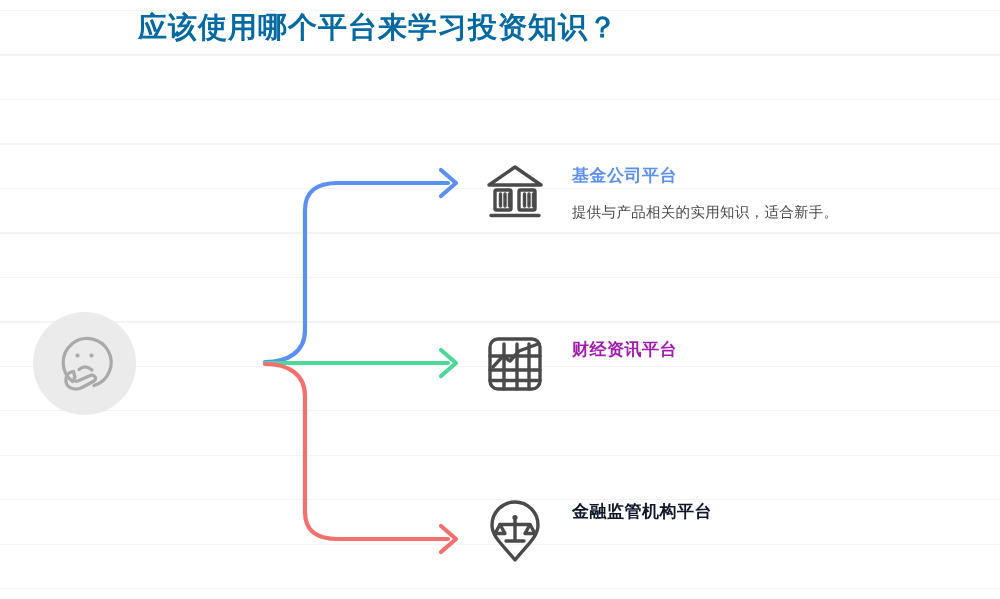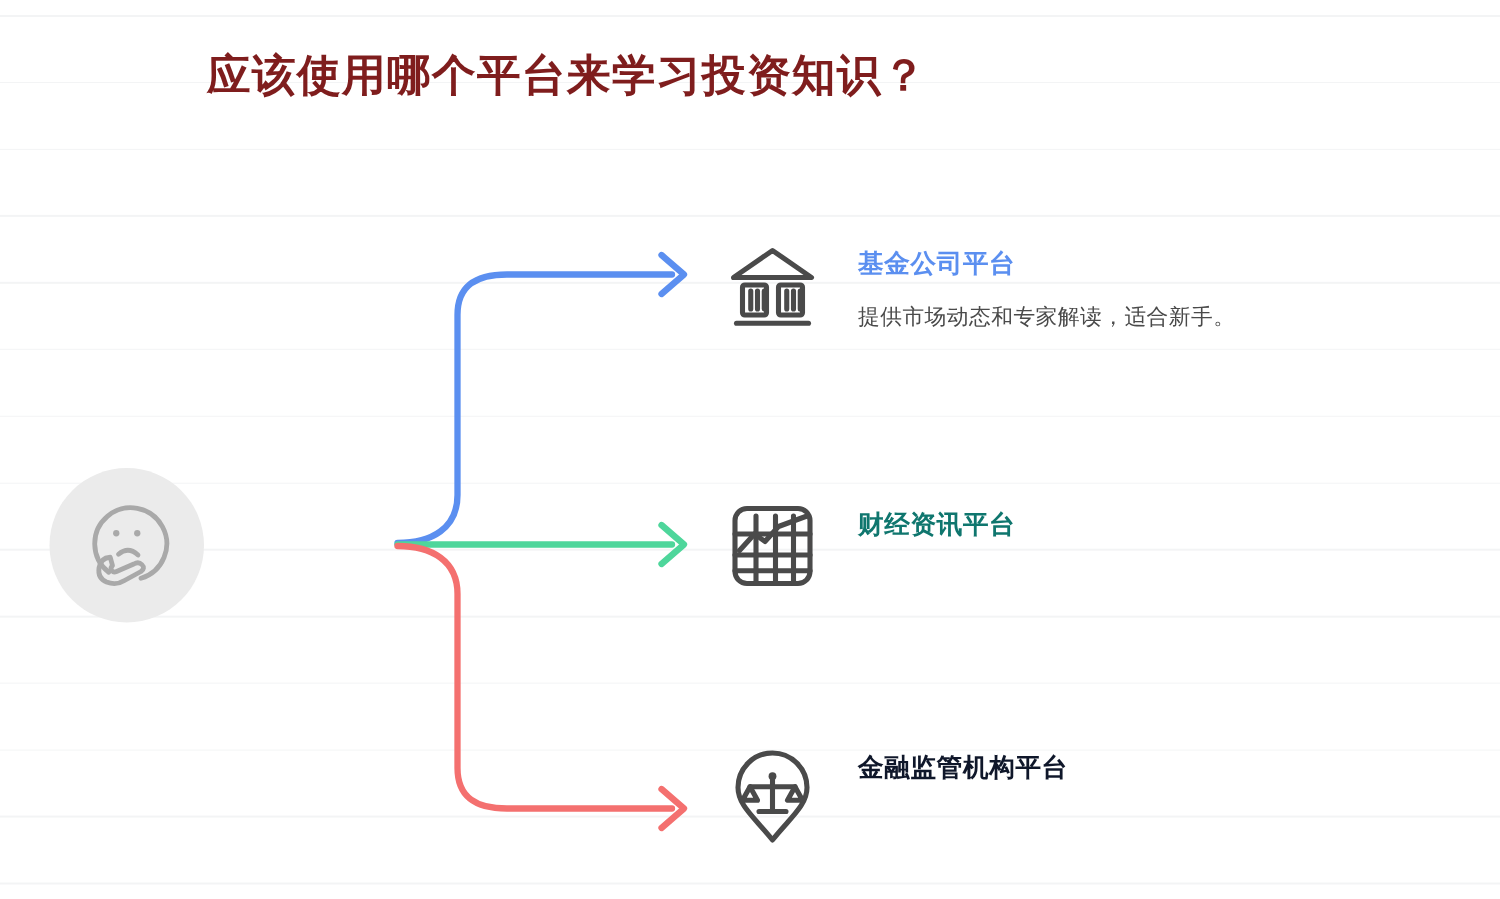--- a/index.html
+++ b/index.html
@@ -29,25 +29,24 @@
     );
     background-position: 0 10px;
     pointer-events: none;
   }
   #title {
     position: absolute;
     left: 138px;
     top: 8px;
     font-size: 29px;
     font-weight: 700;
-    color: #7f1d1d;
+    color: #0369a1;
     letter-spacing: 1px;
     white-space: nowrap;
     font-family: "Liberation Serif", "DejaVu Serif", serif;
-    margin-top: 23px;
   }
   #root-node {
     position: absolute;
     left: 33px;
     top: 312px;
     width: 103px;
     height: 103px;
     border-radius: 50%;
     background: #ebebeb;
     display: flex;
@@ -81,21 +80,21 @@
   }
   .branch-desc {
     margin-top: 14px;
     font-size: 14.5px;
     line-height: 25px;
     color: #4a4a4a;
     letter-spacing: 0.3px;
     font-family: "Liberation Serif", "DejaVu Serif", serif;
   }
   .c-blue  { color: #5b8ff0; }
-  .c-green { color: #0f766e; }
+  .c-green { color: #a21caf; }
   .c-red   { color: #0f172a; }
 </style>
 </head>
 <body>
 
 <div id="canvas">
 
   <div id="rules"></div>
 
   <div id="title">应该使用哪个平台来学习投资知识？</div>
@@ -132,21 +131,21 @@
         <path d="M6 25 L32 7 L58 25 Z"></path>
         <rect x="12" y="30" width="16" height="20" rx="1.5"></rect>
         <rect x="36" y="30" width="16" height="20" rx="1.5"></rect>
         <path d="M17.5 34 L17.5 46 M22 34 L22 46 M26.5 34 L26.5 46"></path>
         <path d="M41.5 34 L41.5 46 M46 34 L46 46 M50.5 34 L50.5 46"></path>
         <path d="M8 55.5 L56 55.5"></path>
       </g>
     </svg>
     <div class="branch-text" style="top:166px;">
       <div class="branch-heading c-blue">基金公司平台</div>
-      <div class="branch-desc">提供市场动态和专家解读，适合新手。</div>
+      <div class="branch-desc">提供与产品相关的实用知识，适合新手。</div>
     </div>
   </div>
 
   <div class="branch">
     <svg class="branch-icon" style="left:483px; top:332px;" viewBox="0 0 64 64">
       <g fill="none" stroke="#4a4a4a" stroke-width="3.4" stroke-linecap="round" stroke-linejoin="round">
         <rect x="7" y="7" width="50" height="50" rx="8"></rect>
         <path d="M7 24 L57 24 M7 38 L57 38 M7 48.5 L57 48.5"></path>
         <path d="M21 12 L21 57 M34 12 L34 57 M46 12 L46 57"></path>
         <path d="M10 35 L20 24 L27 29 L36 19 L55 12"></path>

